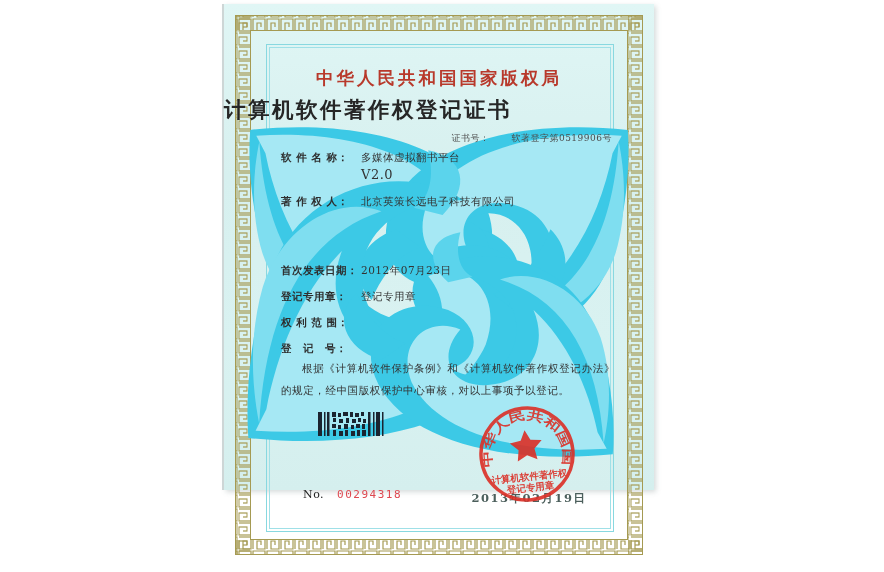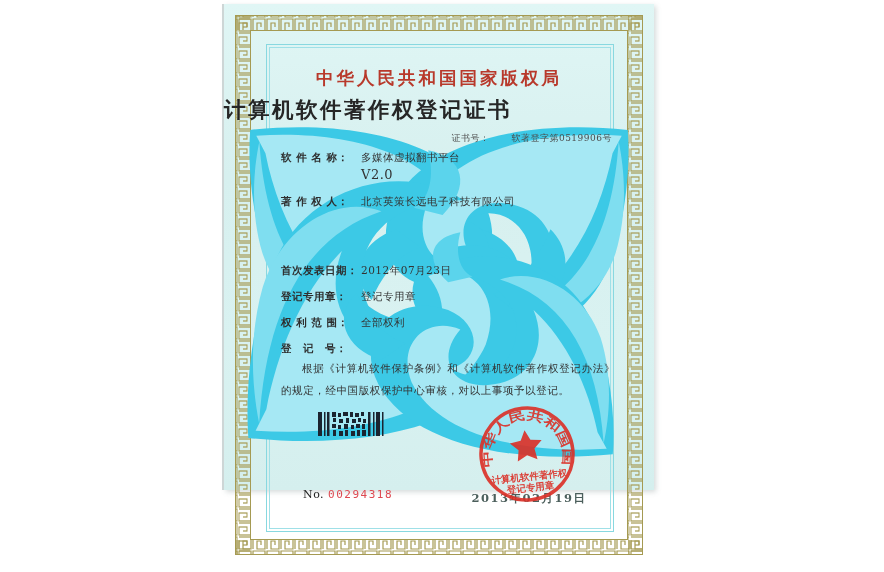--- a/index.html
+++ b/index.html
@@ -39,21 +39,21 @@
     position:absolute;left:57px;top:353px;width:334px;
     font-size:10.5px;line-height:22px;color:#333;letter-spacing:.6px;
     text-indent:2em;text-align:justify;
   }
   .barcode{position:absolute;left:94px;top:408px;}
   .serial{
     position:absolute;left:79px;top:484px;font-size:11px;color:#222;letter-spacing:.5px;
   }
   .serial .num{
     font-family:"DejaVu Sans Mono","Liberation Mono",monospace;
-    color:#de4850;letter-spacing:1.5px;margin-left:4px;font-size:11px;
+    color:#de4850;letter-spacing:1.5px;margin-left:13px;font-size:11px;
   }
   .issue-date{
     position:absolute;left:240px;top:487px;width:130px;text-align:center;
     font-size:11.5px;font-weight:bold;color:#4c5f5c;letter-spacing:1.5px;z-index:1;
   }
   .seal{position:absolute;left:253px;top:400px;width:100px;height:100px;z-index:2;opacity:.9;}
 </style>
 </head>
 <body>
 
@@ -116,21 +116,20 @@
     <span class="val">2012年07月23日</span>
   </div>
 
   <div class="field-row" style="top:285px">
     <span class="lbl">登记专用章：</span>
     <span class="val">登记专用章</span>
   </div>
 
   <div class="field-row" style="top:311px">
     <span class="lbl">权 利 范 围：</span>
-    <span class="val">全部权利</span>
   </div>
 
   <div class="field-row" style="top:337px">
     <span class="lbl">登　记　号：</span>
   </div>
 
   <div class="statement">根据《计算机软件保护条例》和《计算机软件著作权登记办法》的规定，经中国版权保护中心审核，对以上事项予以登记。</div>
 
   <svg class="barcode" width="74" height="24" viewBox="0 0 74 24" xmlns="http://www.w3.org/2000/svg">
     <g fill="#1b2430">

